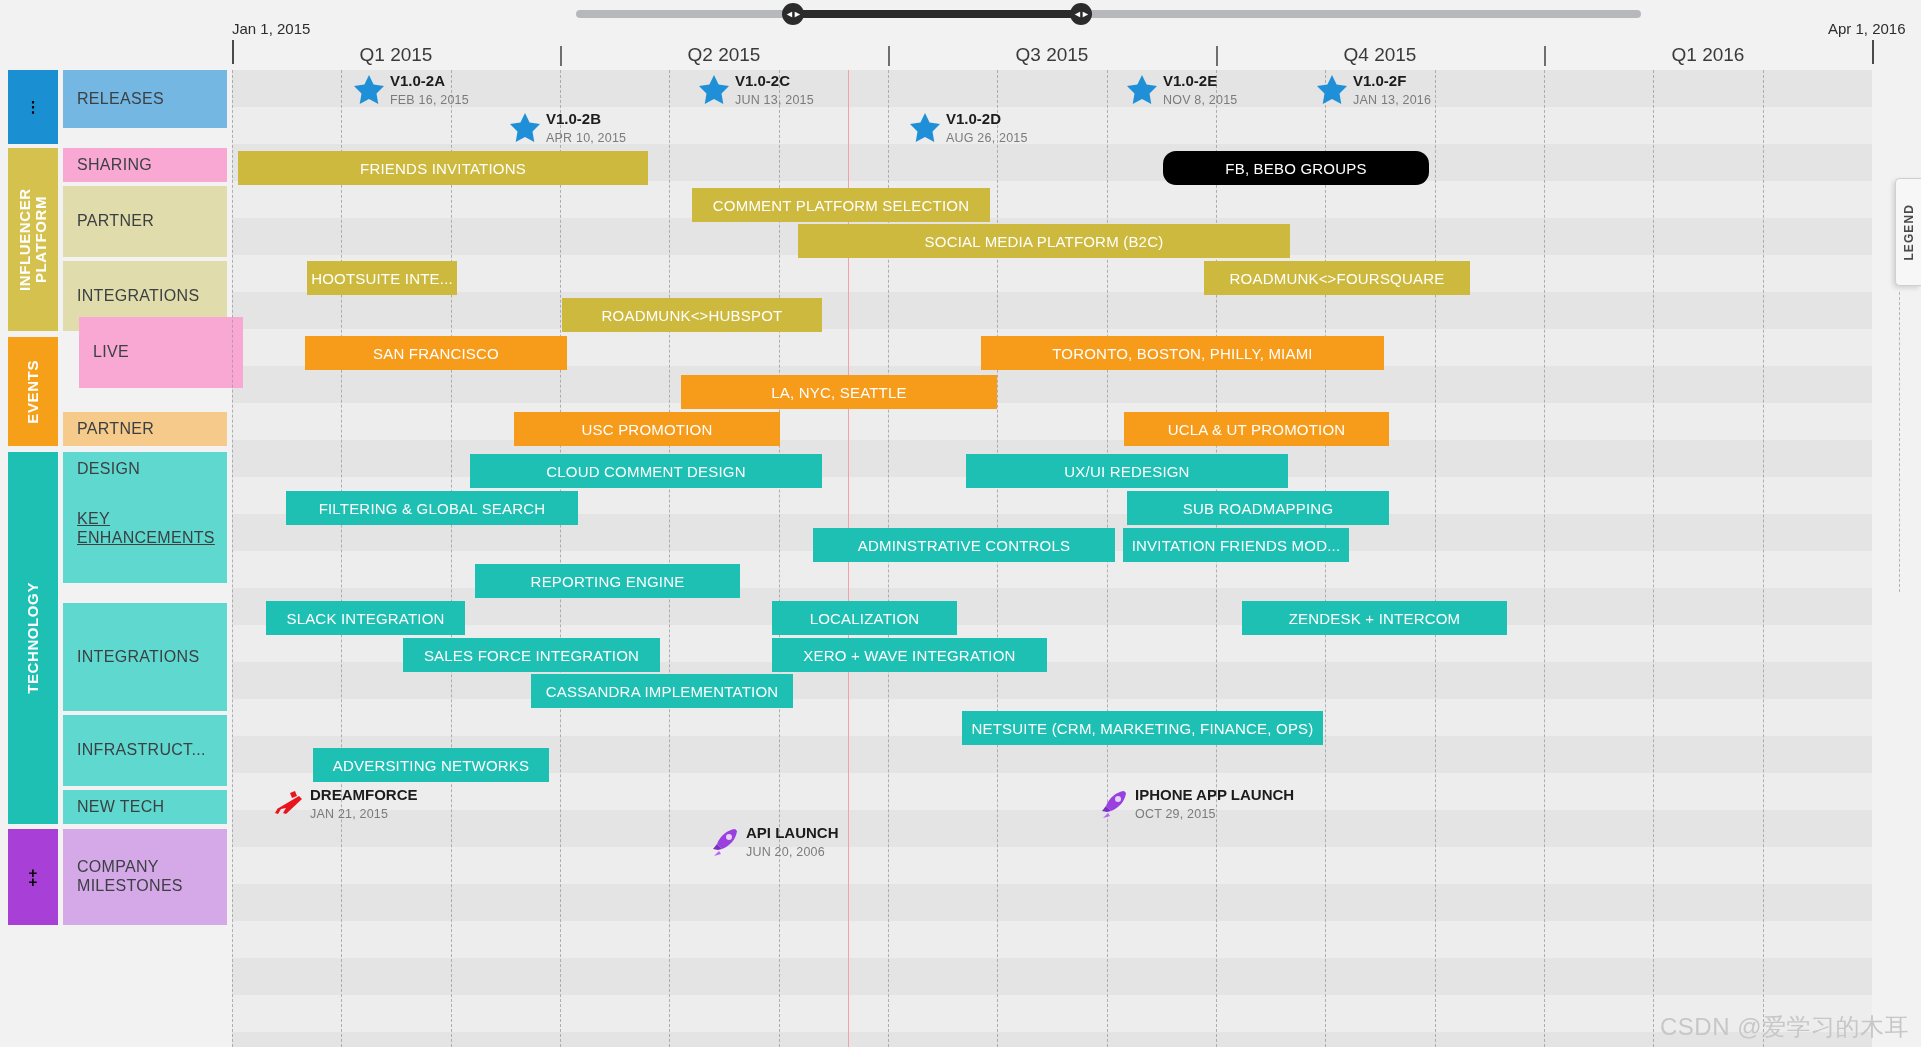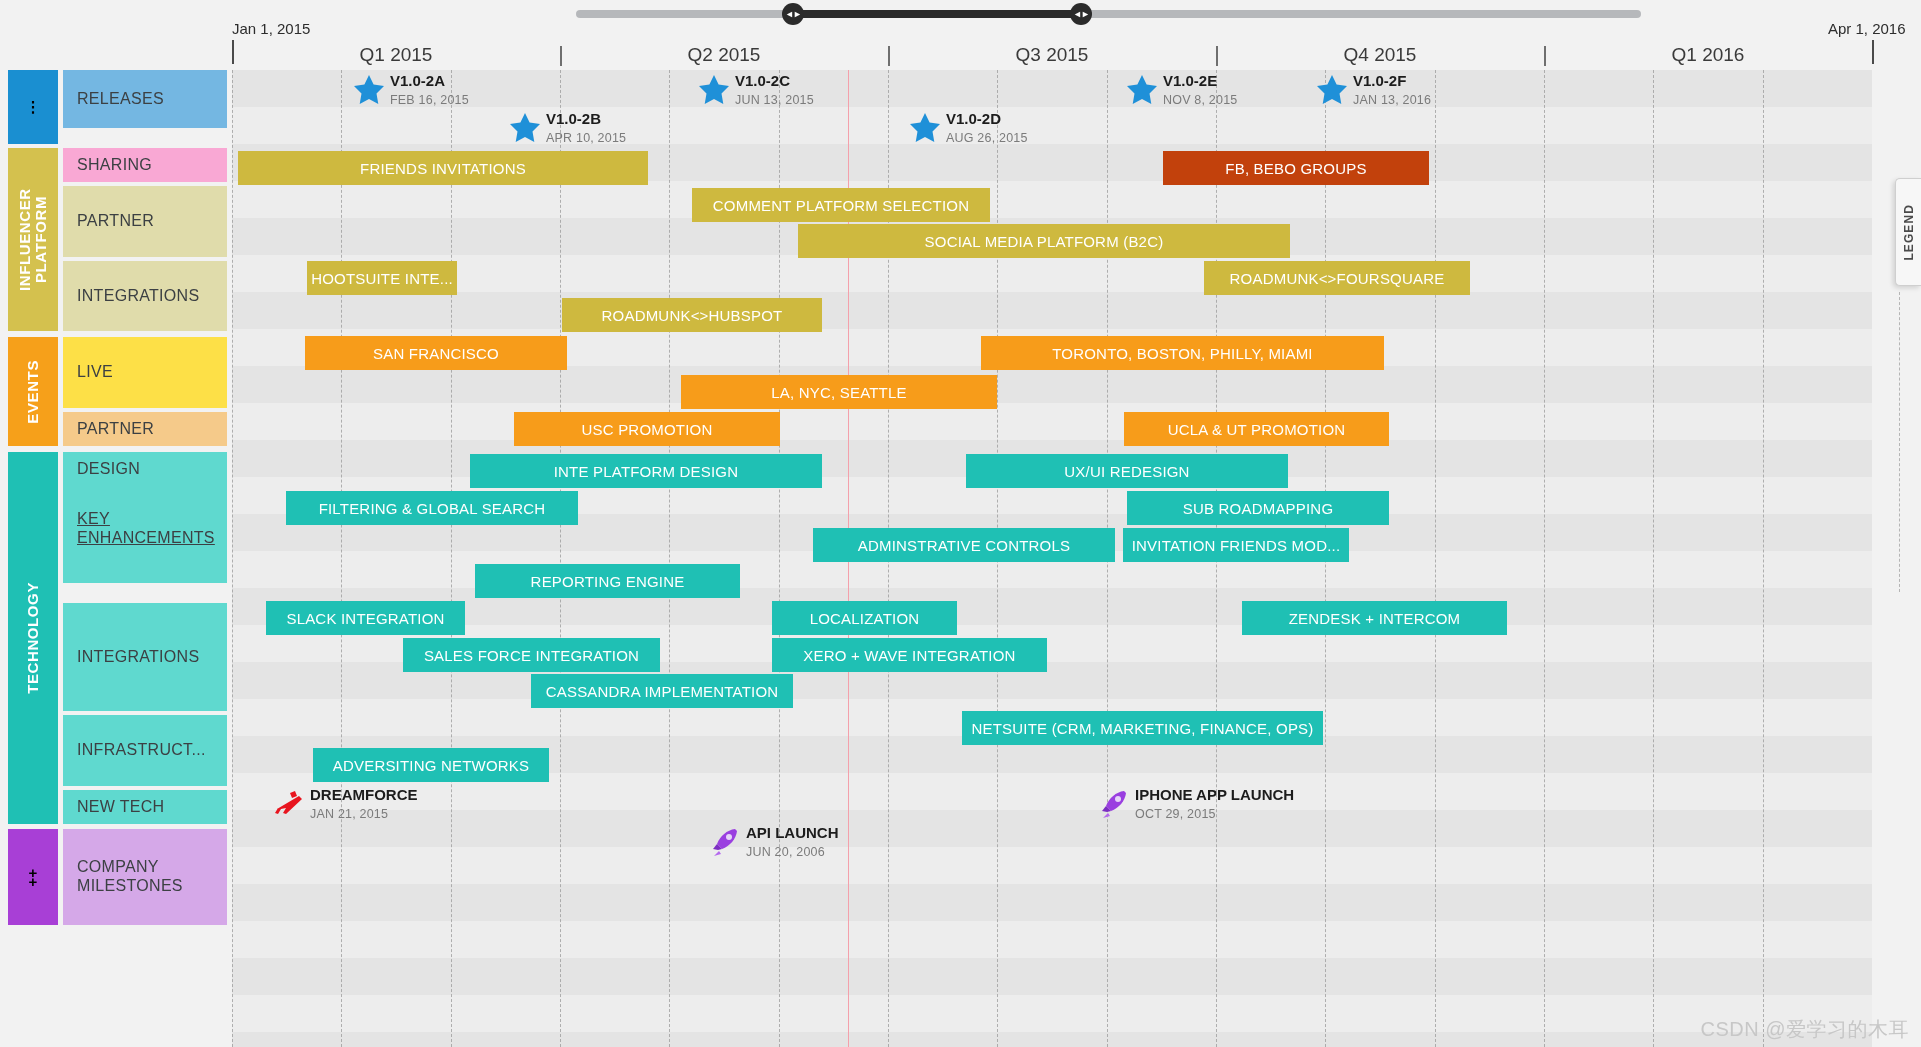--- a/index.html
+++ b/index.html
@@ -113,21 +113,21 @@
     font-size: 12px; font-weight: bold; letter-spacing: 1.1px; color: #4a4a4a;
   }
   #legend-rail {
     position: absolute; right: 2px; top: 292px; width: 20px; height: 300px;
     border-left: 1px dashed #b5b5b5;
   }
 
   
   #watermark {
     position: absolute; right: 12px; bottom: 4px;
-    font-size: 20px; color: #c7c7c7; letter-spacing: .5px;
+    font-size: 24px; color: #c7c7c7; letter-spacing: .5px;
   }
 </style>
 </head>
 <body>
 
 <div id="app">
 
   <div class="slider-wrap">
     <div class="slider-track"></div>
     <div class="slider-fill"></div>
@@ -195,21 +195,21 @@
       </div>
       <div class="lane-label" style="top: 186px; height: 71px; background: rgb(224, 220, 171);">
         <span>PARTNER</span>
       </div>
       <div class="lane-label" style="top: 261px; height: 70px; background: rgb(224, 220, 171);">
         <span>INTEGRATIONS</span>
       </div>
       <div class="grp-rail" style="top: 337px; height: 109px; background: rgb(246, 160, 26);">
         <span>EVENTS</span>
       </div>
-      <div class="lane-label" style="top: 337px; height: 71px; background: #fde047;">
+      <div class="lane-label" style="top: 317px; height: 71px; background: #f9a8d4; margin-left: 16px;">
         <span>LIVE</span>
       </div>
       <div class="lane-label" style="top: 412px; height: 34px; background: rgb(245, 202, 138);">
         <span>PARTNER</span>
       </div>
       <div class="grp-rail" style="top: 452px; height: 372px; background: rgb(31, 192, 180);">
         <span>TECHNOLOGY</span>
       </div>
       <div class="lane-label" style="top: 452px; height: 34px; background: rgb(95, 217, 207);">
         <span>DESIGN</span>
@@ -252,21 +252,21 @@
       <div class="vline" style="left: 1312px;"></div>
       <div class="vline" style="left: 1421.33px;"></div>
       <div class="vline" style="left: 1530.67px;"></div>
       <div class="todayline" style="left: 616px; background: rgb(244, 160, 171);"></div>
     </div>
 
   <div id="bars-layer">
       <div class="bar" style="left: 238px; top: 151px; width: 410px; background: rgb(206, 185, 63);">
         <span>FRIENDS INVITATIONS</span>
       </div>
-      <div class="bar" style="left: 1163px; top: 151px; width: 266px; background: #c2410c;">
+      <div class="bar" style="left: 1163px; top: 151px; width: 266px; background: #000000; border-radius: 13px;">
         <span>FB, BEBO GROUPS</span>
       </div>
       <div class="bar" style="left: 692px; top: 188px; width: 298px; background: rgb(206, 185, 63);">
         <span>COMMENT PLATFORM SELECTION</span>
       </div>
       <div class="bar" style="left: 798px; top: 224px; width: 492px; background: rgb(206, 185, 63);">
         <span>SOCIAL MEDIA PLATFORM (B2C)</span>
       </div>
       <div class="bar" style="left: 307px; top: 261px; width: 150px; background: rgb(206, 185, 63);">
         <span>HOOTSUITE INTE...</span>
@@ -286,21 +286,21 @@
       <div class="bar" style="left: 681px; top: 375px; width: 316px; background: rgb(247, 156, 26);">
         <span>LA, NYC, SEATTLE</span>
       </div>
       <div class="bar" style="left: 514px; top: 412px; width: 266px; background: rgb(247, 156, 26);">
         <span>USC PROMOTION</span>
       </div>
       <div class="bar" style="left: 1124px; top: 412px; width: 265px; background: rgb(247, 156, 26);">
         <span>UCLA &amp; UT PROMOTION</span>
       </div>
       <div class="bar" style="left: 470px; top: 454px; width: 352px; background: rgb(31, 192, 180);">
-        <span>INTE PLATFORM DESIGN</span>
+        <span>CLOUD COMMENT DESIGN</span>
       </div>
       <div class="bar" style="left: 966px; top: 454px; width: 322px; background: rgb(31, 192, 180);">
         <span>UX/UI REDESIGN</span>
       </div>
       <div class="bar" style="left: 286px; top: 491px; width: 292px; background: rgb(31, 192, 180);">
         <span>FILTERING &amp; GLOBAL SEARCH</span>
       </div>
       <div class="bar" style="left: 1127px; top: 491px; width: 262px; background: rgb(31, 192, 180);">
         <span>SUB ROADMAPPING</span>
       </div>

